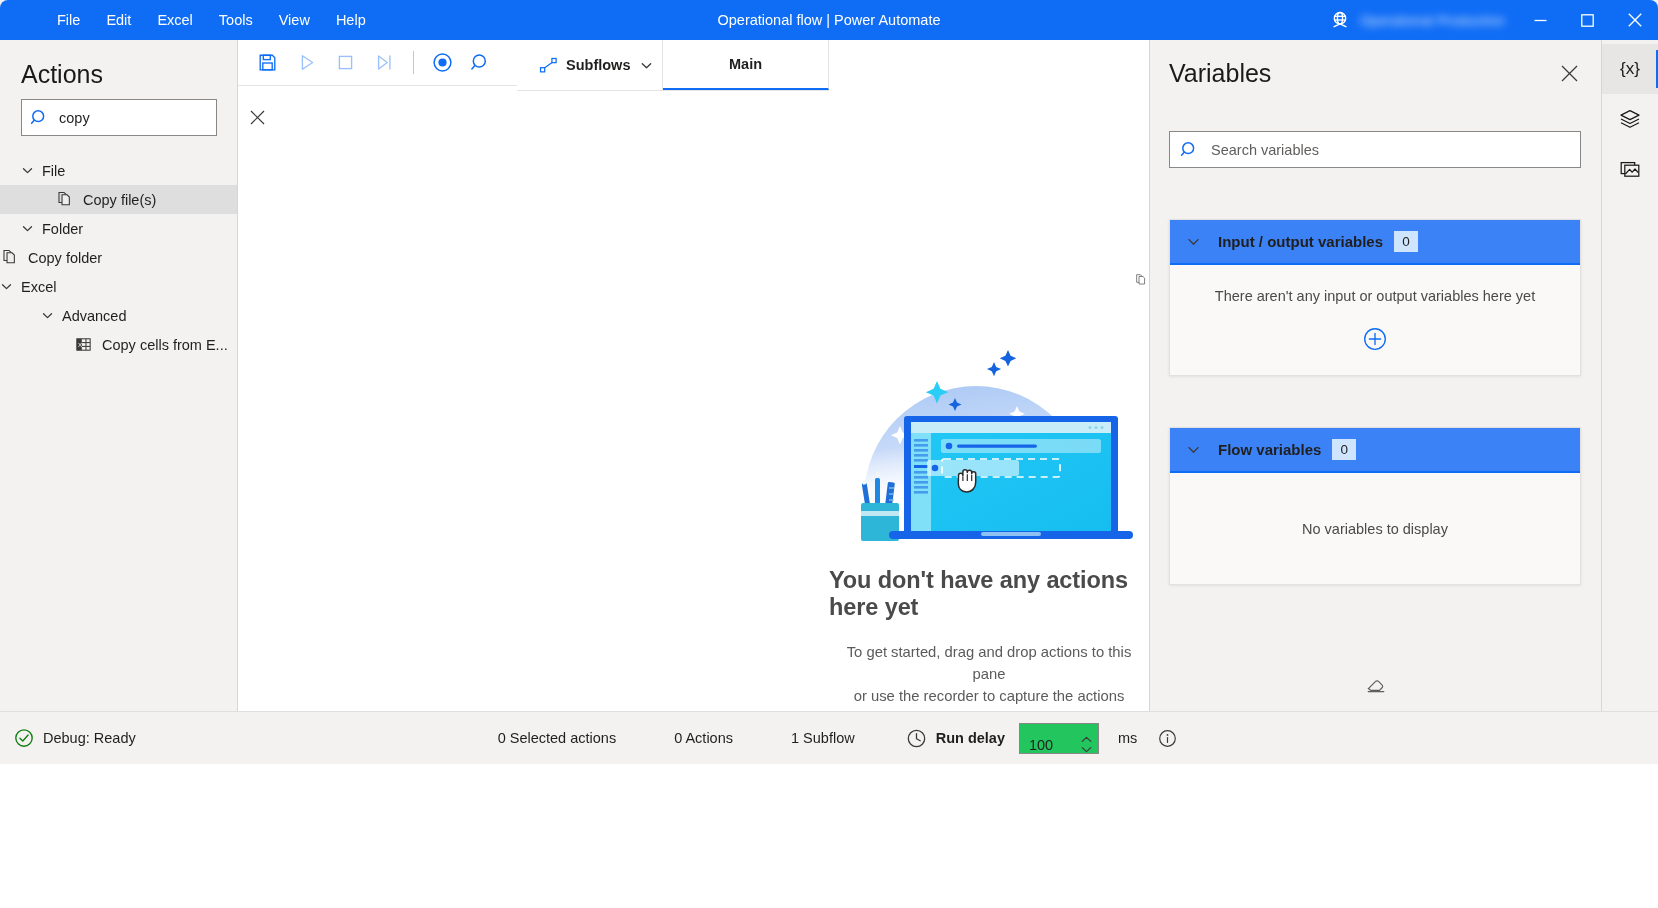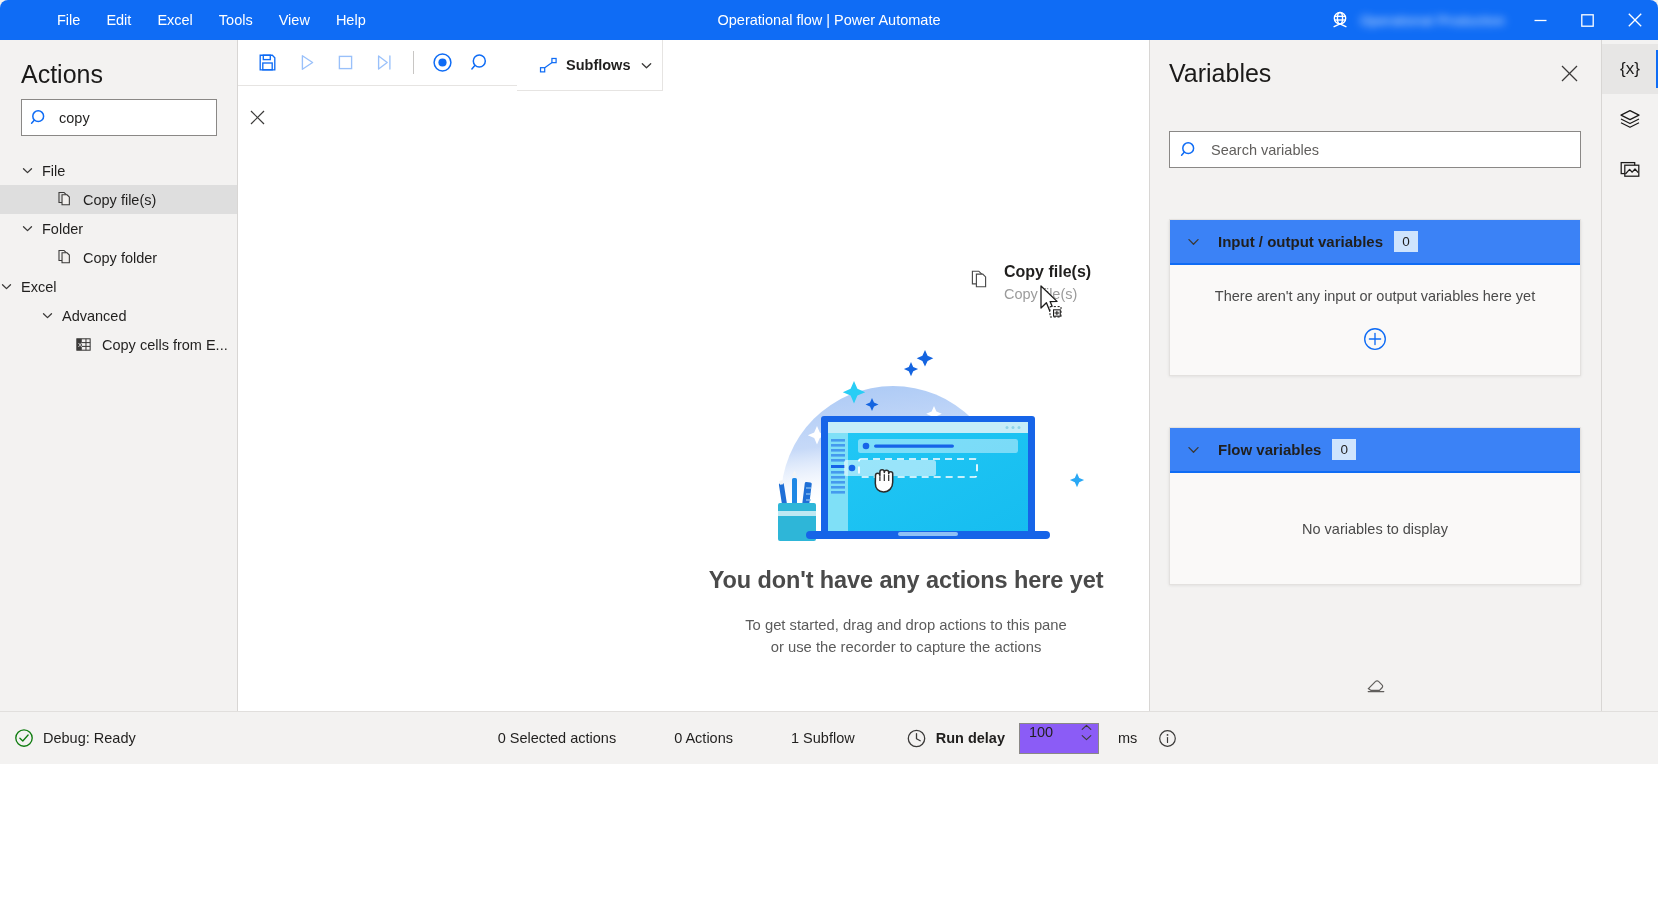--- a/index.html
+++ b/index.html
@@ -284,23 +284,23 @@
     display: flex; align-items: center; justify-content: center;
     gap: 0px; pointer-events: none;
   }
   .status-center > * { pointer-events: auto; }
   .st-item { font-size: 14.5px; color: #201f1e; margin: 0 29px; }
   .rundelay {
     display: flex; align-items: center; gap: 9px; margin: 0 12px 0 22px;
   }
   .rd-label { font-size: 14.5px; color: #201f1e; font-weight: 700; }
   .spin {
-    width: 80px; height: 31px; background: #8b5cf6;
+    width: 80px; height: 31px; background: #22c55e;
     border: 1px solid #8a8886;
-    display: flex; align-items: flex-start;
+    display: flex; align-items: flex-end;
     margin-left: 5px;
   }
   .spin input {
     width: 56px; border: none; outline: none; background: transparent;
     font-family: inherit; font-size: 14.5px; color: #201f1e;
     padding-left: 9px;
   }
   .spin-arrows {
     width: 22px; display: flex; flex-direction: column;
     align-items: center; justify-content: center; gap: 3px;
@@ -394,21 +394,21 @@
           <span class="tree-label">Copy file(s)</span>
         </div>
 
         <div class="tree-row group" style="padding-left:21px">
           <svg class="chev" viewBox="0 0 13 13" fill="none" stroke="#3b3a39" stroke-width="1.3">
               <polyline points="2.5,4.7 6.5,8.6 10.5,4.7" stroke-linecap="round" stroke-linejoin="round"></polyline>
             </svg>
           <span class="tree-label">Folder</span>
         </div>
 
-        <div class="tree-row" style="padding-left:55px">
+        <div class="tree-row" style="">
           <svg class="leaf-ico" viewBox="0 0 20 20" fill="none" stroke="#3b3a39" stroke-width="1.15">
             <path d="M4.2 2.6 h5.3 l2.4 2.4 v8.2 h-7.7 z"></path>
             <path d="M7.4 5.0 h5.3 l2.4 2.4 v8.2 h-7.7 z" fill="#f1efed"></path>
           </svg>
           <span class="tree-label">Copy folder</span>
         </div>
 
         <div class="tree-row group" style="">
           <svg class="chev" viewBox="0 0 13 13" fill="none" stroke="#3b3a39" stroke-width="1.3">
               <polyline points="2.5,4.7 6.5,8.6 10.5,4.7" stroke-linecap="round" stroke-linejoin="round"></polyline>
@@ -483,20 +483,23 @@
         <div class="subflows-tab">
           <svg class="sf-ico" viewBox="0 0 20 20" fill="none" stroke="#0f6cf5" stroke-width="1.3">
             <rect x="1.6" y="12.3" width="4.4" height="4.4"></rect>
             <rect x="13.6" y="2.6" width="4.4" height="4.4"></rect>
             <line x1="6.4" y1="12" x2="13.4" y2="7.2" stroke-linecap="round"></line>
           </svg>
           <span>Subflows</span>
           <svg class="sf-chev" viewBox="0 0 13 13" fill="none" stroke="#3b3a39" stroke-width="1.3">
               <polyline points="2.3,4.7 6.5,8.8 10.7,4.7" stroke-linecap="round" stroke-linejoin="round"></polyline>
             </svg>
+        </div>
+        <div class="main-tab">
+          <span>Main</span>
         </div>
         <div class="tab-rest"></div>
       </div>
 
       <div class="canvas">
 
         <div class="drag-ghost">
           <svg class="ghost-ico" viewBox="0 0 24 24" fill="none" stroke="#4a4a4a" stroke-width="1.15">
             <path d="M4.4 3.2 h6.4 l2.8 2.8 v9.8 h-9.2 z"></path>
             <path d="M8.4 6.1 h6.4 l2.8 2.8 v9.8 h-9.2 z" fill="#ffffff"></path>

